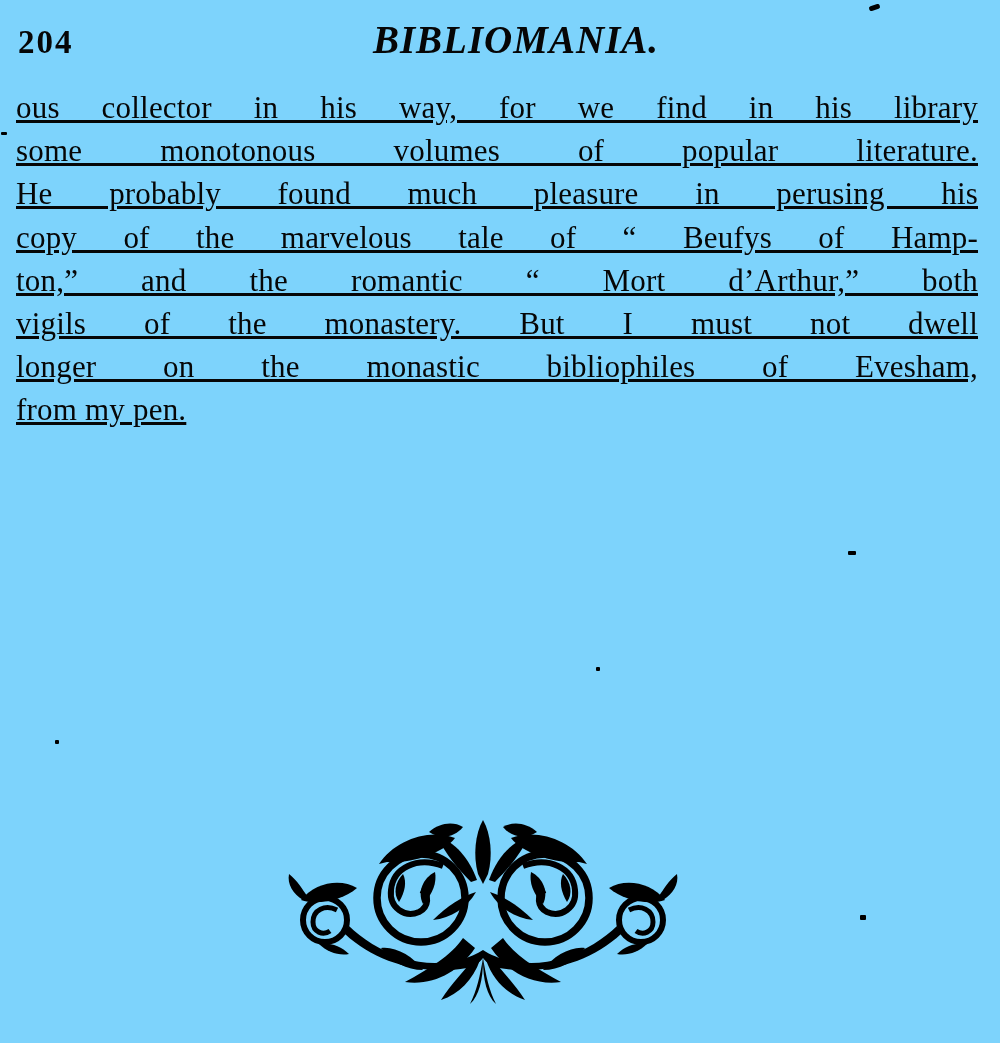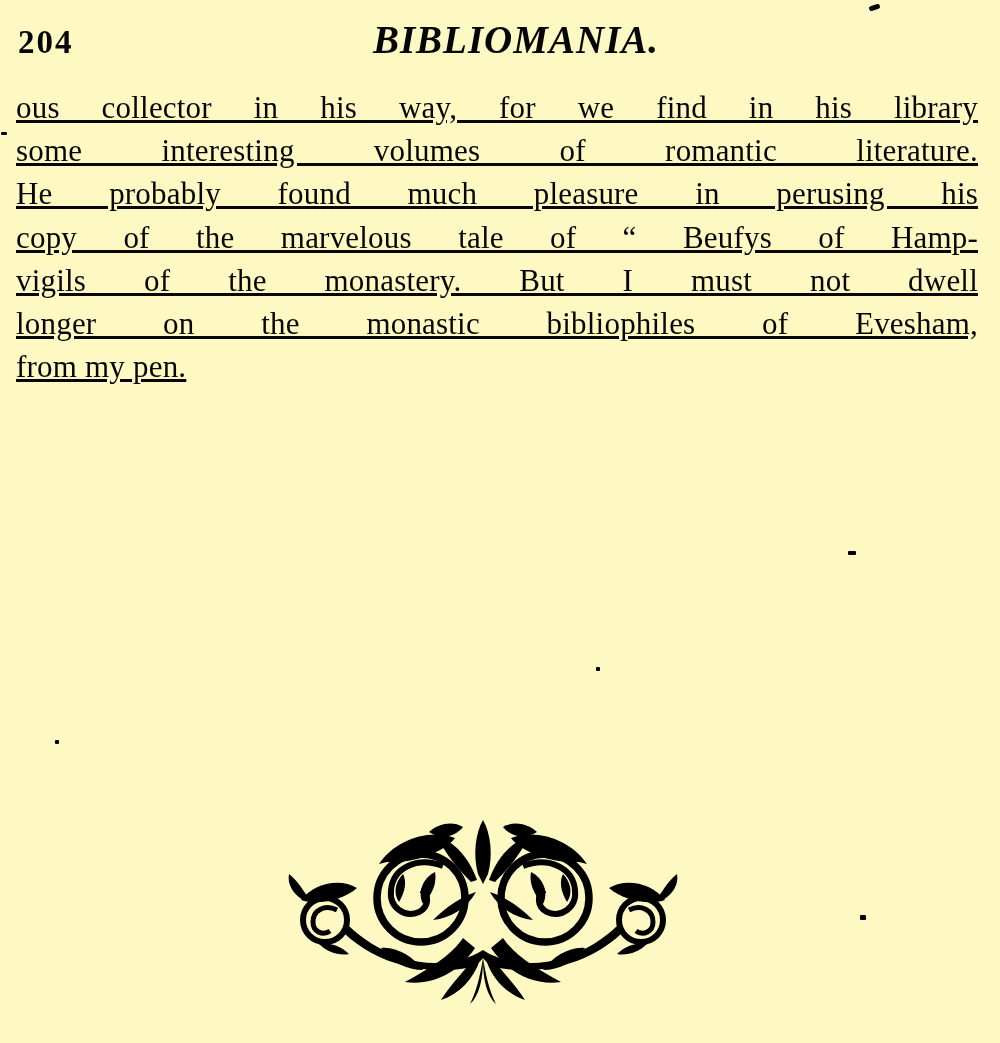--- a/index.html
+++ b/index.html
@@ -1,19 +1,19 @@
 <!DOCTYPE html>
 <html><head>
 <meta charset="utf-8">
 <style>
   html,body{margin:0;padding:0;background:#ffffff;}
   .page{
     position:relative;
     width:1000px;height:1043px;
-    background:#fef9c3;
+    background:#7dd3fc;
     overflow:hidden;
     font-family:"Liberation Serif","DejaVu Serif",serif;
     color:#060606;
   }
   
   .header{position:absolute;top:20px;left:0;right:0;height:44px;}
   .pagenum{
     position:absolute;left:18px;top:6px;
     font-size:33px;font-weight:bold;letter-spacing:2px;line-height:1;
   }
@@ -48,23 +48,24 @@
 
 <div class="page">
 
   <div class="header">
     <span class="pagenum">204</span>
     <span class="running-title">BIBLIOMANIA.</span>
   </div>
 
   <div class="bodytext">
     <div class="line">ous collector in his way, for we find in his library</div>
-    <div class="line">some interesting volumes of romantic literature.</div>
+    <div class="line">some monotonous volumes of popular literature.</div>
     <div class="line">He probably found much pleasure in perusing his</div>
     <div class="line">copy of the marvelous tale of “ Beufys of Hamp-</div>
+    <div class="line">ton,” and the romantic “ Mort d’Arthur,” both</div>
     <div class="line">vigils of the monastery.  But I must not dwell</div>
     <div class="line">longer on the monastic bibliophiles of Evesham,</div>
     <div class="line no-just">from my pen.</div>
   </div>
 
   <svg class="ornament" viewBox="0 0 400 192" xmlns="http://www.w3.org/2000/svg" aria-hidden="true">
     <g id="oL" fill="#000" stroke="none">
 
       <circle cx="138" cy="80" r="44" fill="none" stroke="#000" stroke-width="7.5"></circle>
 

